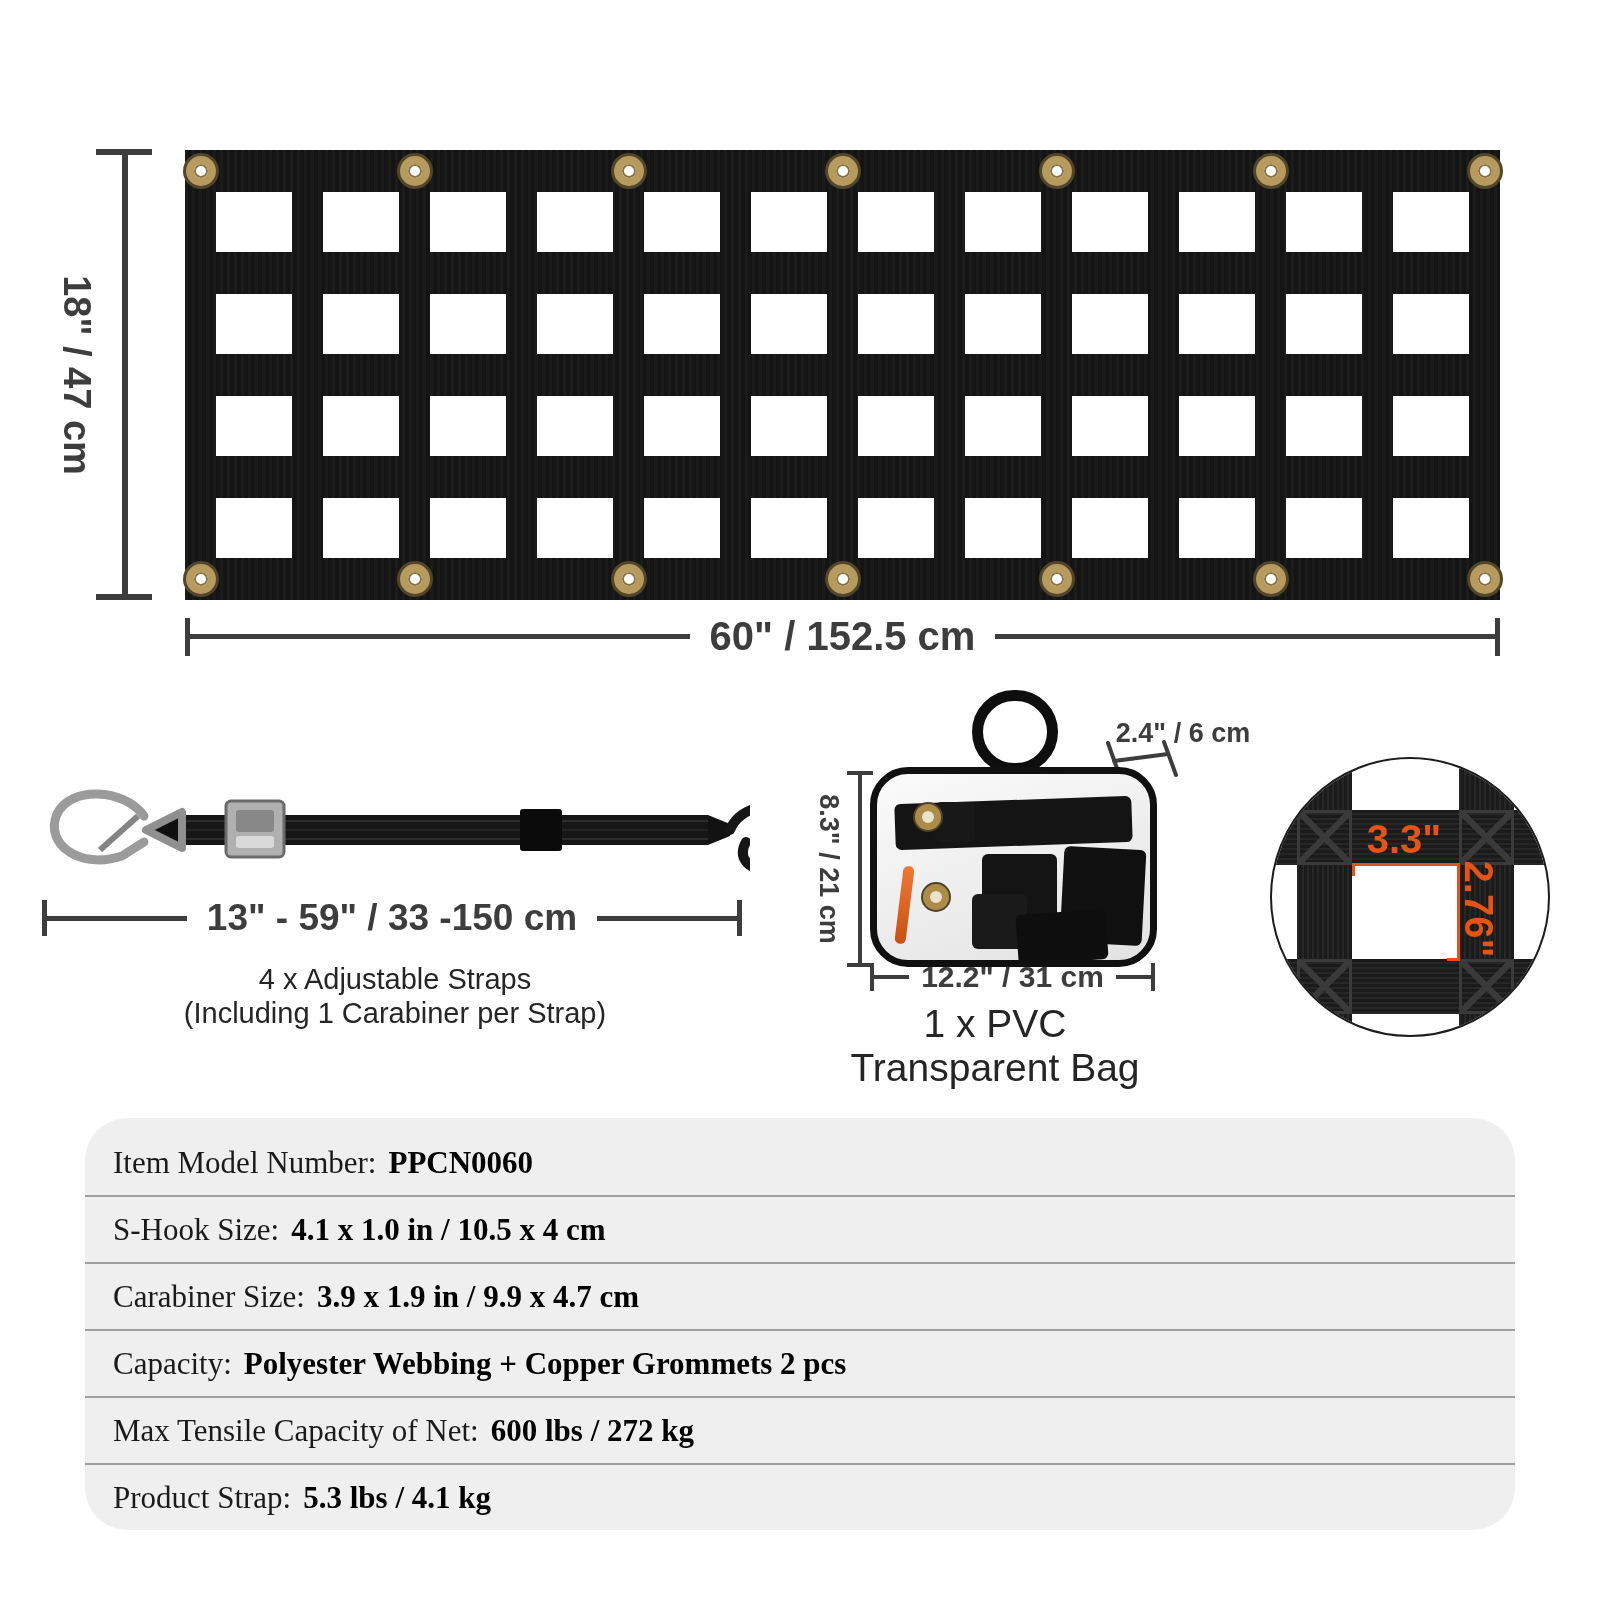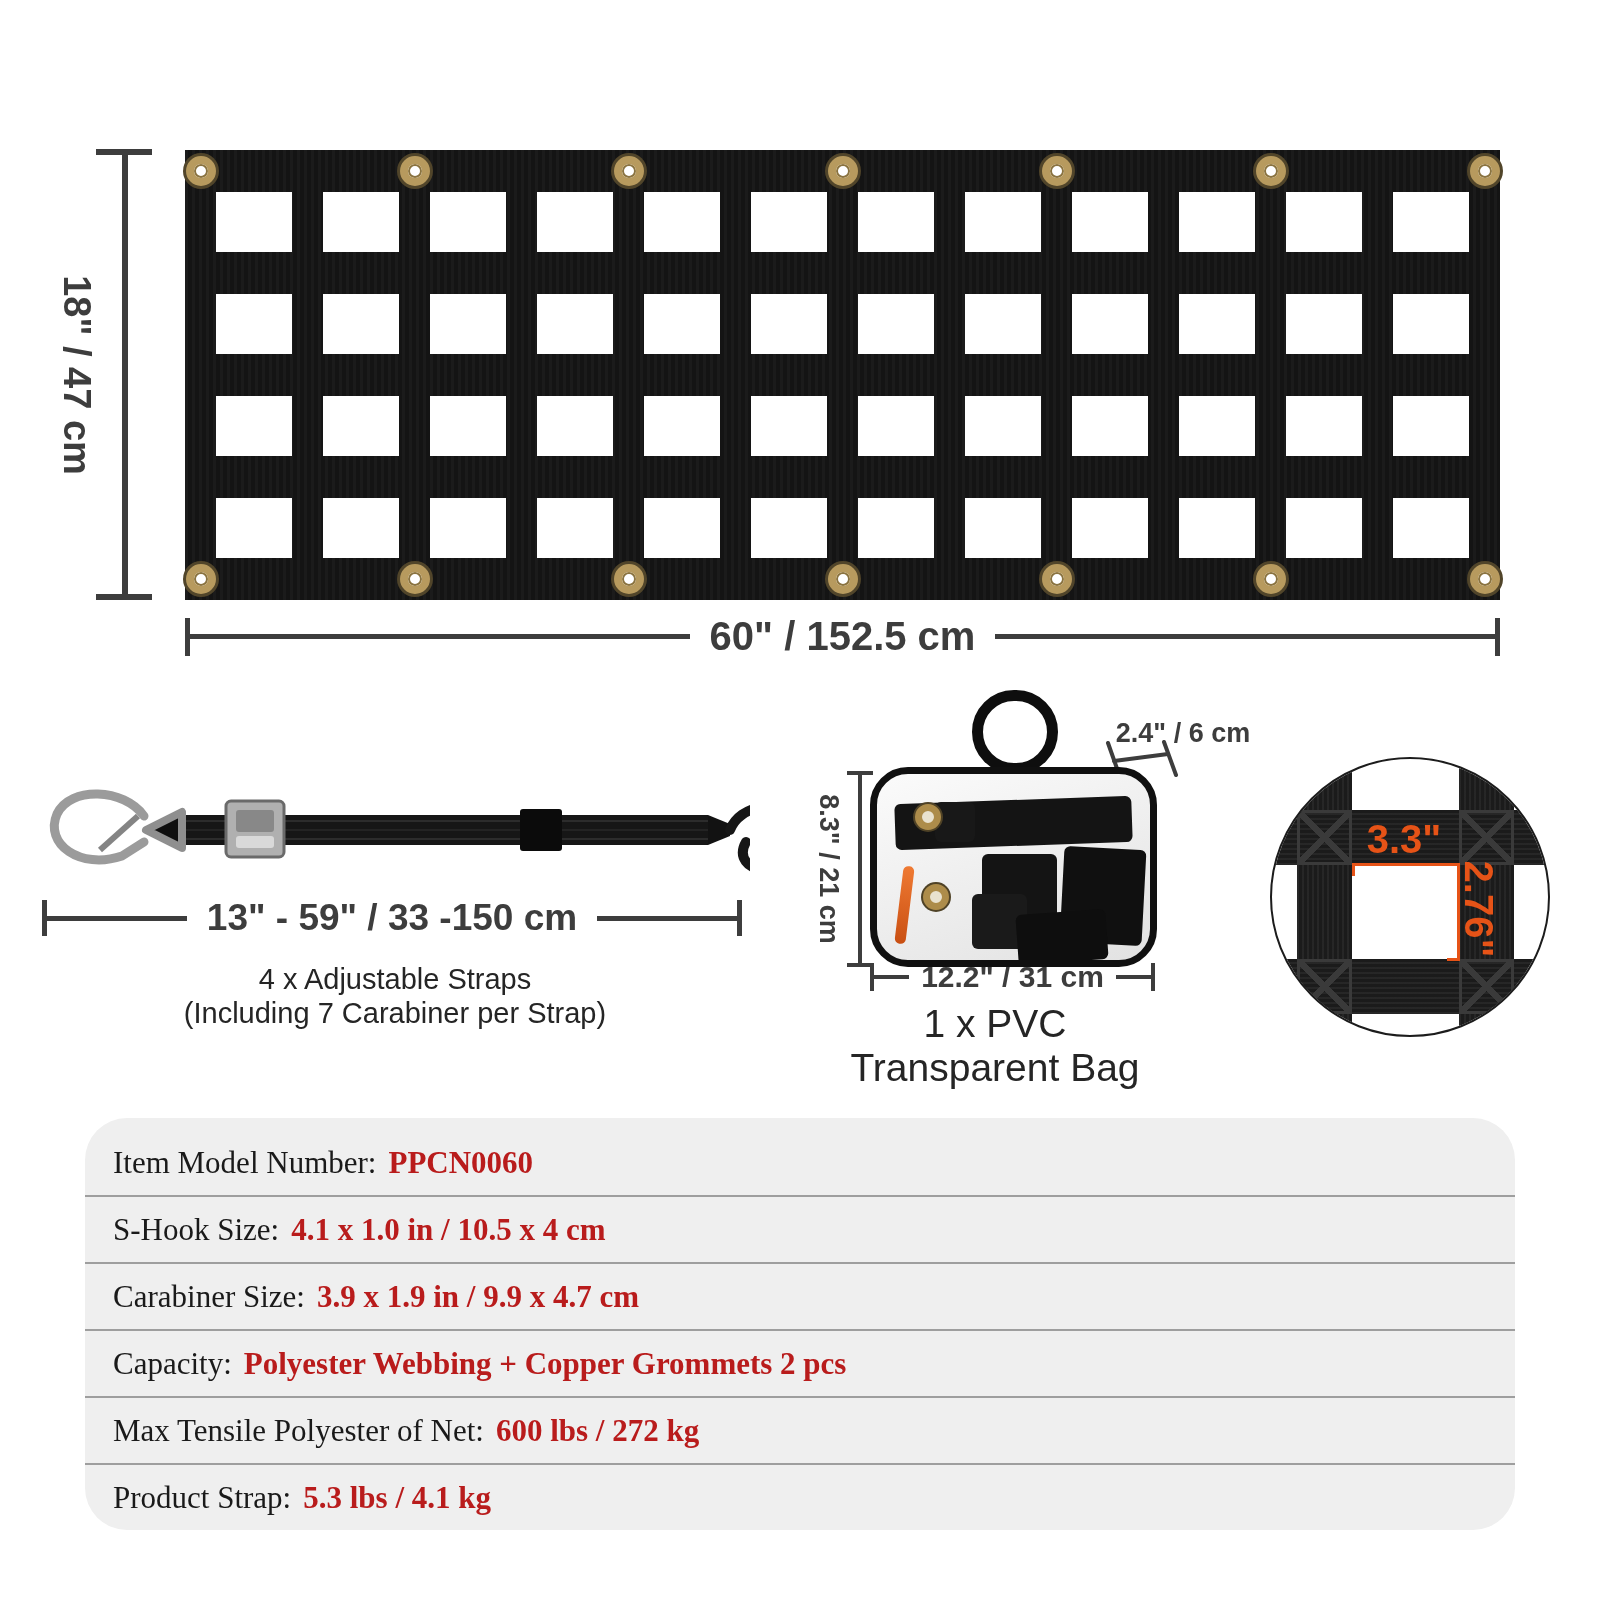--- a/index.html
+++ b/index.html
@@ -73,21 +73,21 @@
   
   .spec-table{
     position:absolute;left:85px;top:1118px;width:1430px;height:412px;
     background:#efefef;border-radius:42px;box-sizing:border-box;overflow:hidden;font-family:Liberation Serif, serif;
   }
   .spec-rows{padding-top:12px;}
   .spec-row{
     height:65px;display:flex;align-items:center;padding-left:28px;
     border-bottom:2px solid #9e9e9e;font-size:31px;color:var(--ink);
   }
-  .spec-value{font-weight:bold;margin-left:12px;color:#b91c1c;}
+  .spec-value{font-weight:bold;margin-left:12px;color:#000000;}
 </style>
 </head>
 <body>
 
 <div class="canvas">
 
   <div class="net-wrap">
     <div class="net-grid">
         <div class="net-hole"></div>
         <div class="net-hole"></div>
@@ -189,21 +189,21 @@
   <div class="hdim" style="left:42px;top:897px;width:700px;font-size:37px;">
     <div class="cap" style="height:36px;"></div>
     <div class="seg"></div>
     <div class="lbl">13" - 59" / 33 -150 cm</div>
     <div class="seg"></div>
     <div class="cap" style="height:36px;"></div>
   </div>
 
   <div class="caption" style="left:90px;top:962px;width:610px;font-size:29px;line-height:34px;">
     <div>4 x Adjustable Straps</div>
-    <div>(Including 7 Carabiner per Strap)</div>
+    <div>(Including 1 Carabiner per Strap)</div>
   </div>
 
   <div class="bag-handle"></div>
   <div class="bag-body">
     <div class="part" style="left:18px;top:26px;width:237px;height:46px;transform:rotate(-2deg);"></div>
     <div class="part" style="left:105px;top:80px;width:75px;height:85px;"></div>
     <div class="part" style="left:185px;top:74px;width:82px;height:96px;transform:rotate(3deg);background:#101010;"></div>
     <div class="part" style="left:95px;top:120px;width:55px;height:55px;background:#1a1a1a;"></div>
     <div class="part" style="left:140px;top:138px;width:90px;height:50px;transform:rotate(-4deg);background:#0e0e0e;"></div>
     <div class="part" style="left:58px;top:28px;width:40px;height:40px;background:#181818;"></div>
@@ -269,21 +269,21 @@
     <span class="spec-label">Carabiner Size:</span>
     <span class="spec-value">3.9 x 1.9 in / 9.9 x 4.7 cm</span>
   </div>
 
   <div class="spec-row">
     <span class="spec-label">Capacity:</span>
     <span class="spec-value">Polyester Webbing + Copper Grommets 2 pcs</span>
   </div>
 
   <div class="spec-row">
-    <span class="spec-label">Max Tensile Polyester of Net:</span>
+    <span class="spec-label">Max Tensile Capacity of Net:</span>
     <span class="spec-value">600 lbs / 272 kg</span>
   </div>
 
   <div class="spec-row">
     <span class="spec-label">Product Strap:</span>
     <span class="spec-value">5.3 lbs / 4.1 kg</span>
   </div>
 </div>
   </div>
 

